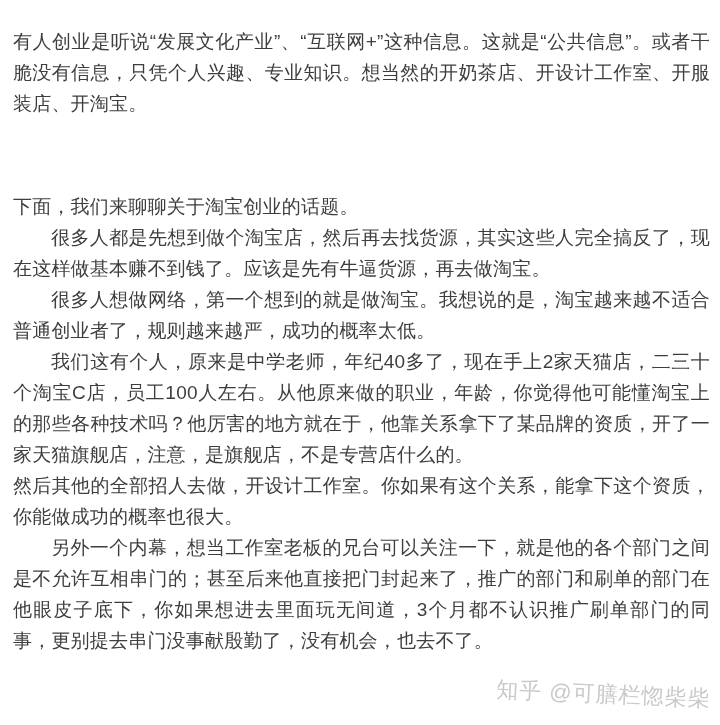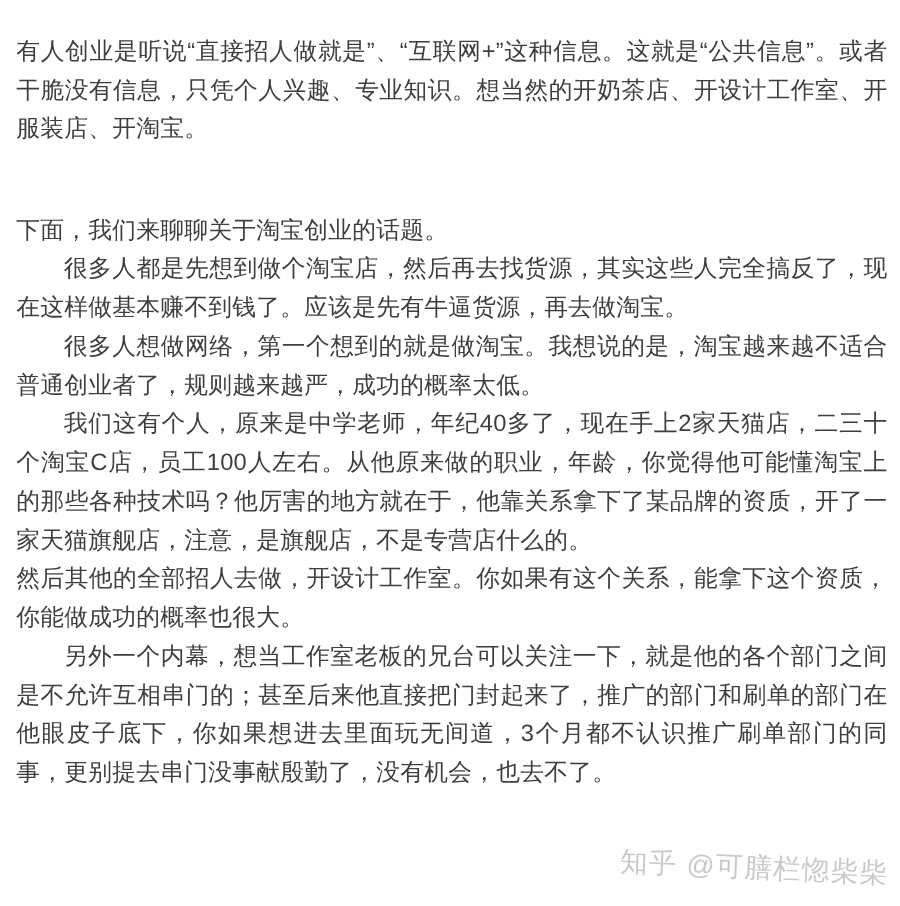--- a/index.html
+++ b/index.html
@@ -23,41 +23,41 @@
       text-align: justify;
       letter-spacing: 0.2px;
     }
     .para {
       margin: 0;
     }
     .para.indent {
       text-indent: 2em;
     }
     .para.gap-before {
-      margin-top: 50px;
+      margin-top: 72px;
     }
     .watermark {
       position: absolute;
       top: 684px;
       right: 10px;
       font-size: 22px;
       letter-spacing: 1px;
       color: #c9c9c9;
       transform: rotate(2.5deg);
       transform-origin: right center;
       white-space: nowrap;
       pointer-events: none;
     }
   </style>
 </head>
 <body>
 
 <div class="page">
   <div class="content">
-    <p class="para">有人创业是听说“直接招人做就是”、“互联网+”这种信息。这就是“公共信息”。或者干脆没有信息，只凭个人兴趣、专业知识。想当然的开奶茶店、开设计工作室、开服装店、开淘宝。</p>
+    <p class="para">有人创业是听说“发展文化产业”、“互联网+”这种信息。这就是“公共信息”。或者干脆没有信息，只凭个人兴趣、专业知识。想当然的开奶茶店、开设计工作室、开服装店、开淘宝。</p>
     <p class="para gap-before">下面，我们来聊聊关于淘宝创业的话题。</p>
     <p class="para indent">很多人都是先想到做个淘宝店，然后再去找货源，其实这些人完全搞反了，现在这样做基本赚不到钱了。应该是先有牛逼货源，再去做淘宝。</p>
     <p class="para indent">很多人想做网络，第一个想到的就是做淘宝。我想说的是，淘宝越来越不适合普通创业者了，规则越来越严，成功的概率太低。</p>
     <p class="para indent">我们这有个人，原来是中学老师，年纪40多了，现在手上2家天猫店，二三十个淘宝C店，员工100人左右。从他原来做的职业，年龄，你觉得他可能懂淘宝上的那些各种技术吗？他厉害的地方就在于，他靠关系拿下了某品牌的资质，开了一家天猫旗舰店，注意，是旗舰店，不是专营店什么的。</p>
     <p class="para">然后其他的全部招人去做，开设计工作室。你如果有这个关系，能拿下这个资质，你能做成功的概率也很大。</p>
     <p class="para indent">另外一个内幕，想当工作室老板的兄台可以关注一下，就是他的各个部门之间是不允许互相串门的；甚至后来他直接把门封起来了，推广的部门和刷单的部门在他眼皮子底下，你如果想进去里面玩无间道，3个月都不认识推广刷单部门的同事，更别提去串门没事献殷勤了，没有机会，也去不了。</p>
   </div>
 
   <div class="watermark">知乎 @可膳栏惚柴柴</div>
 </div>

